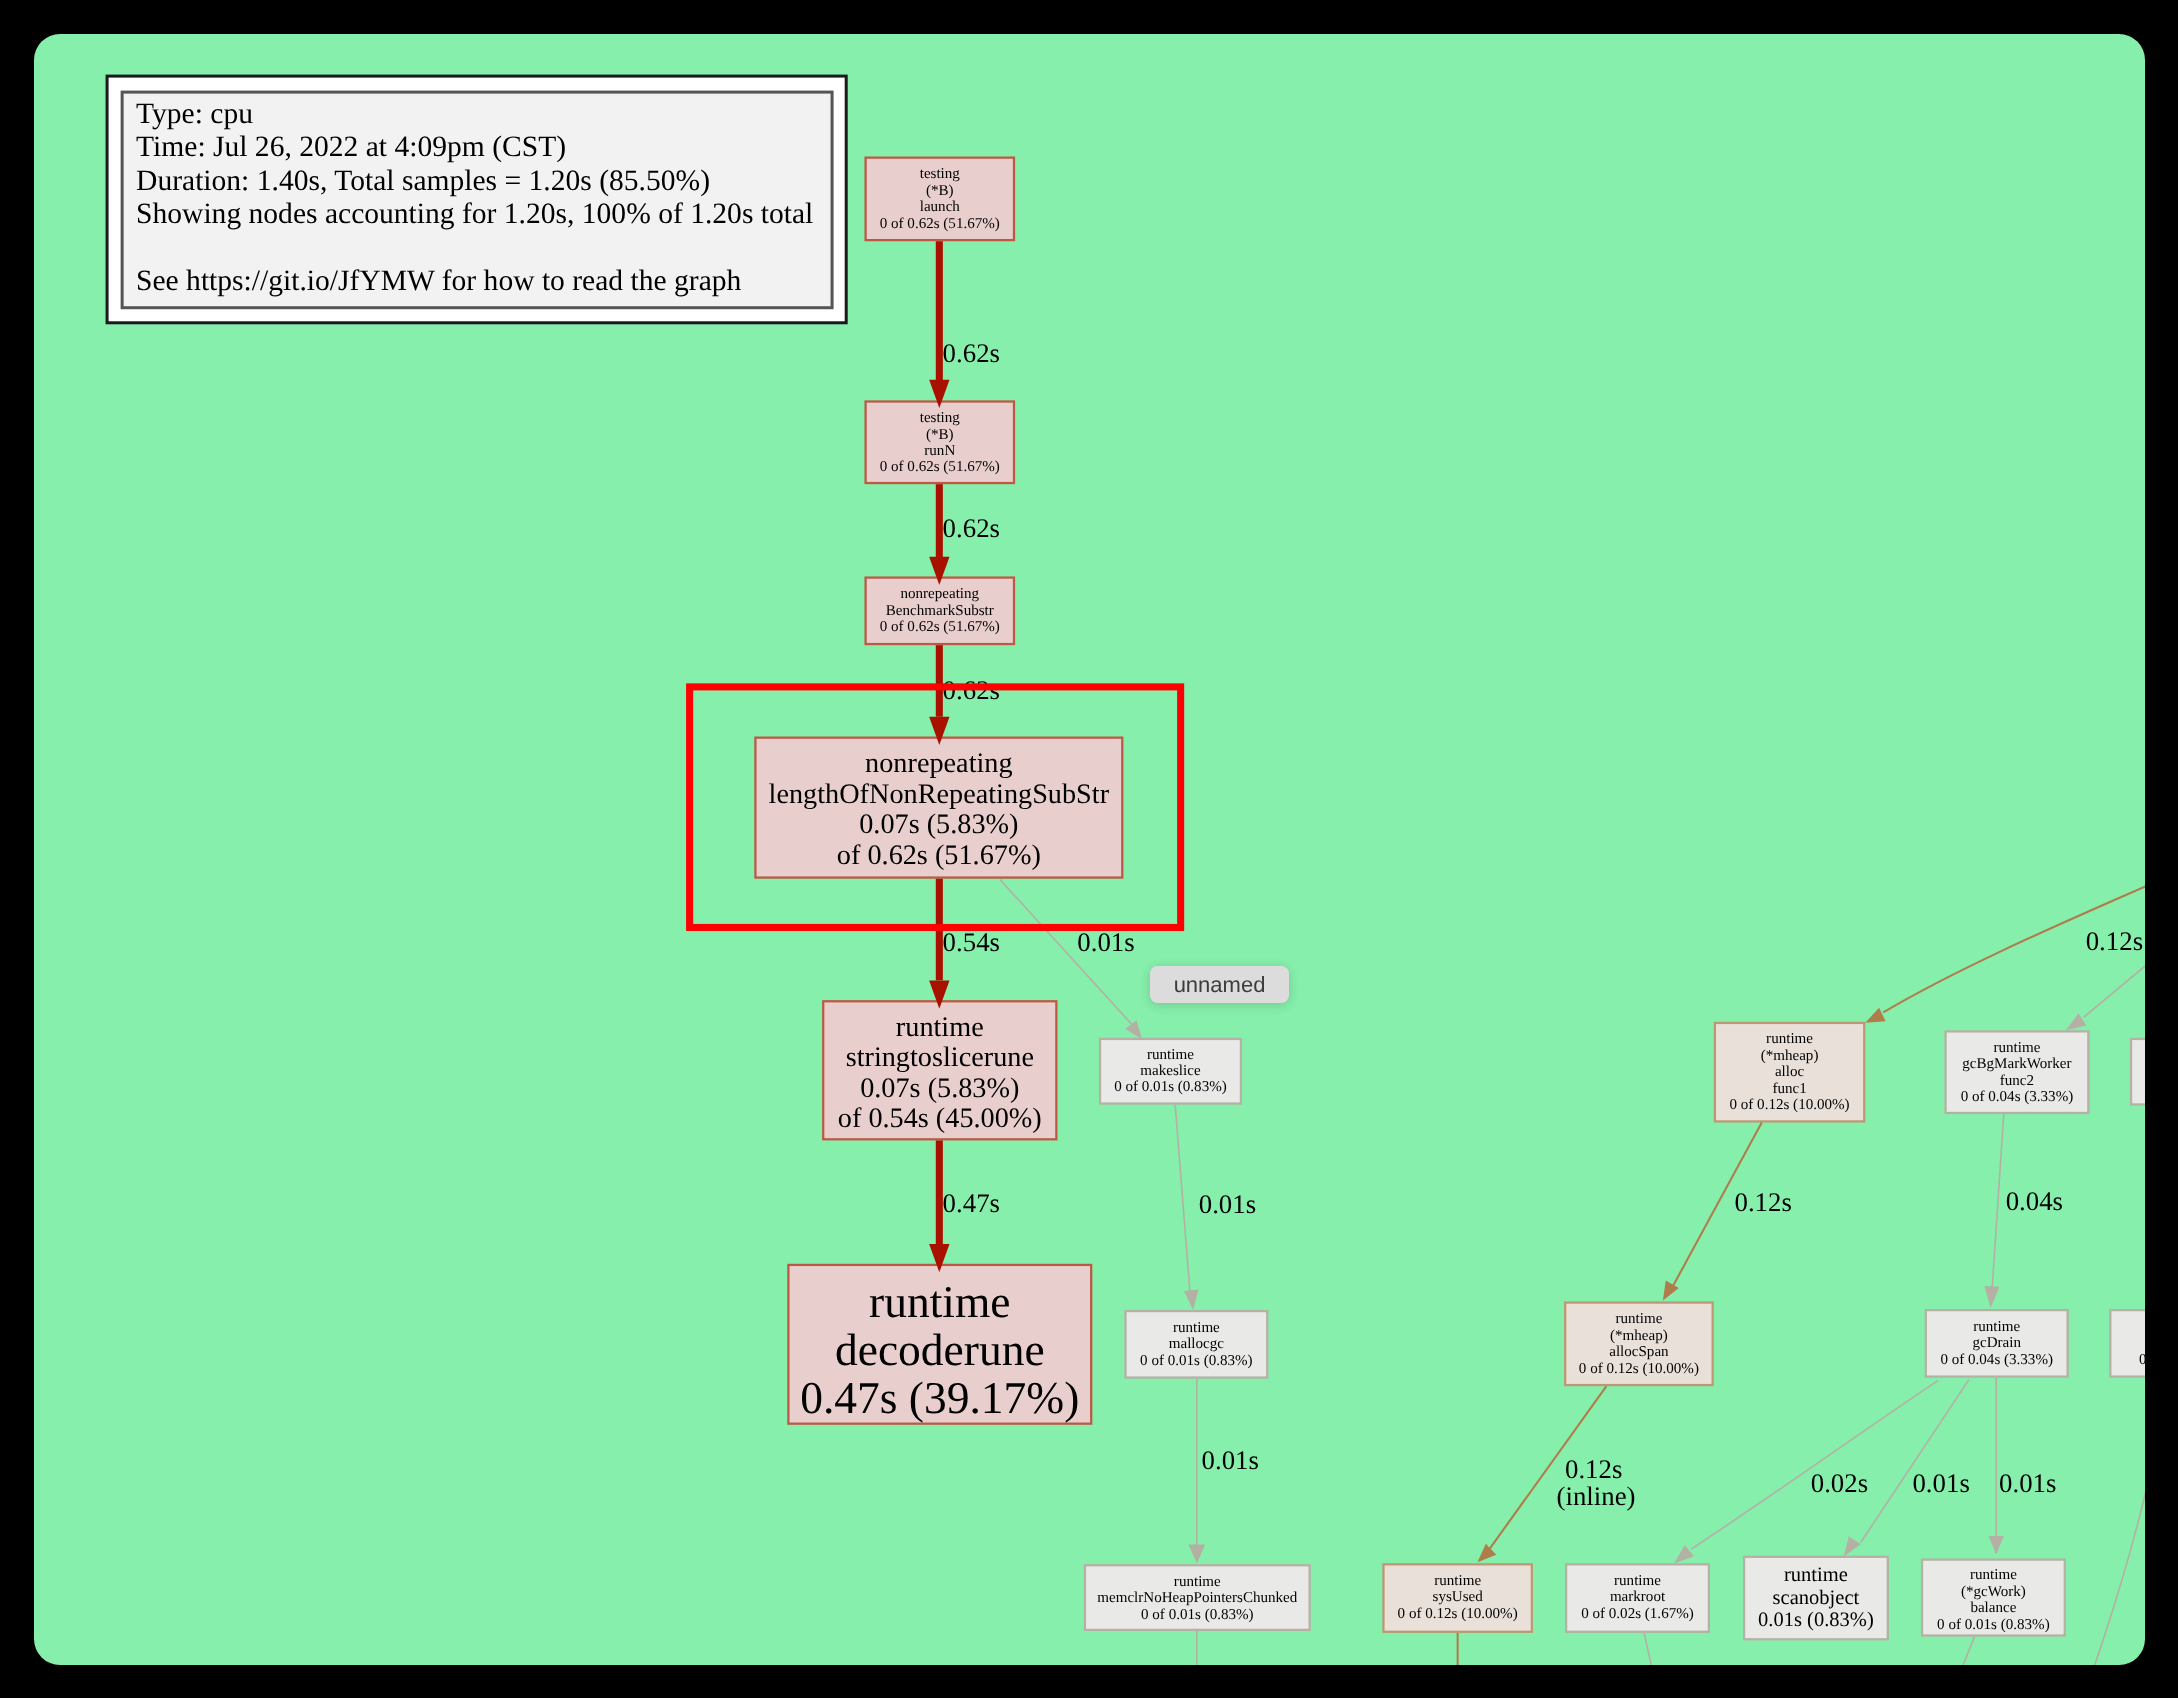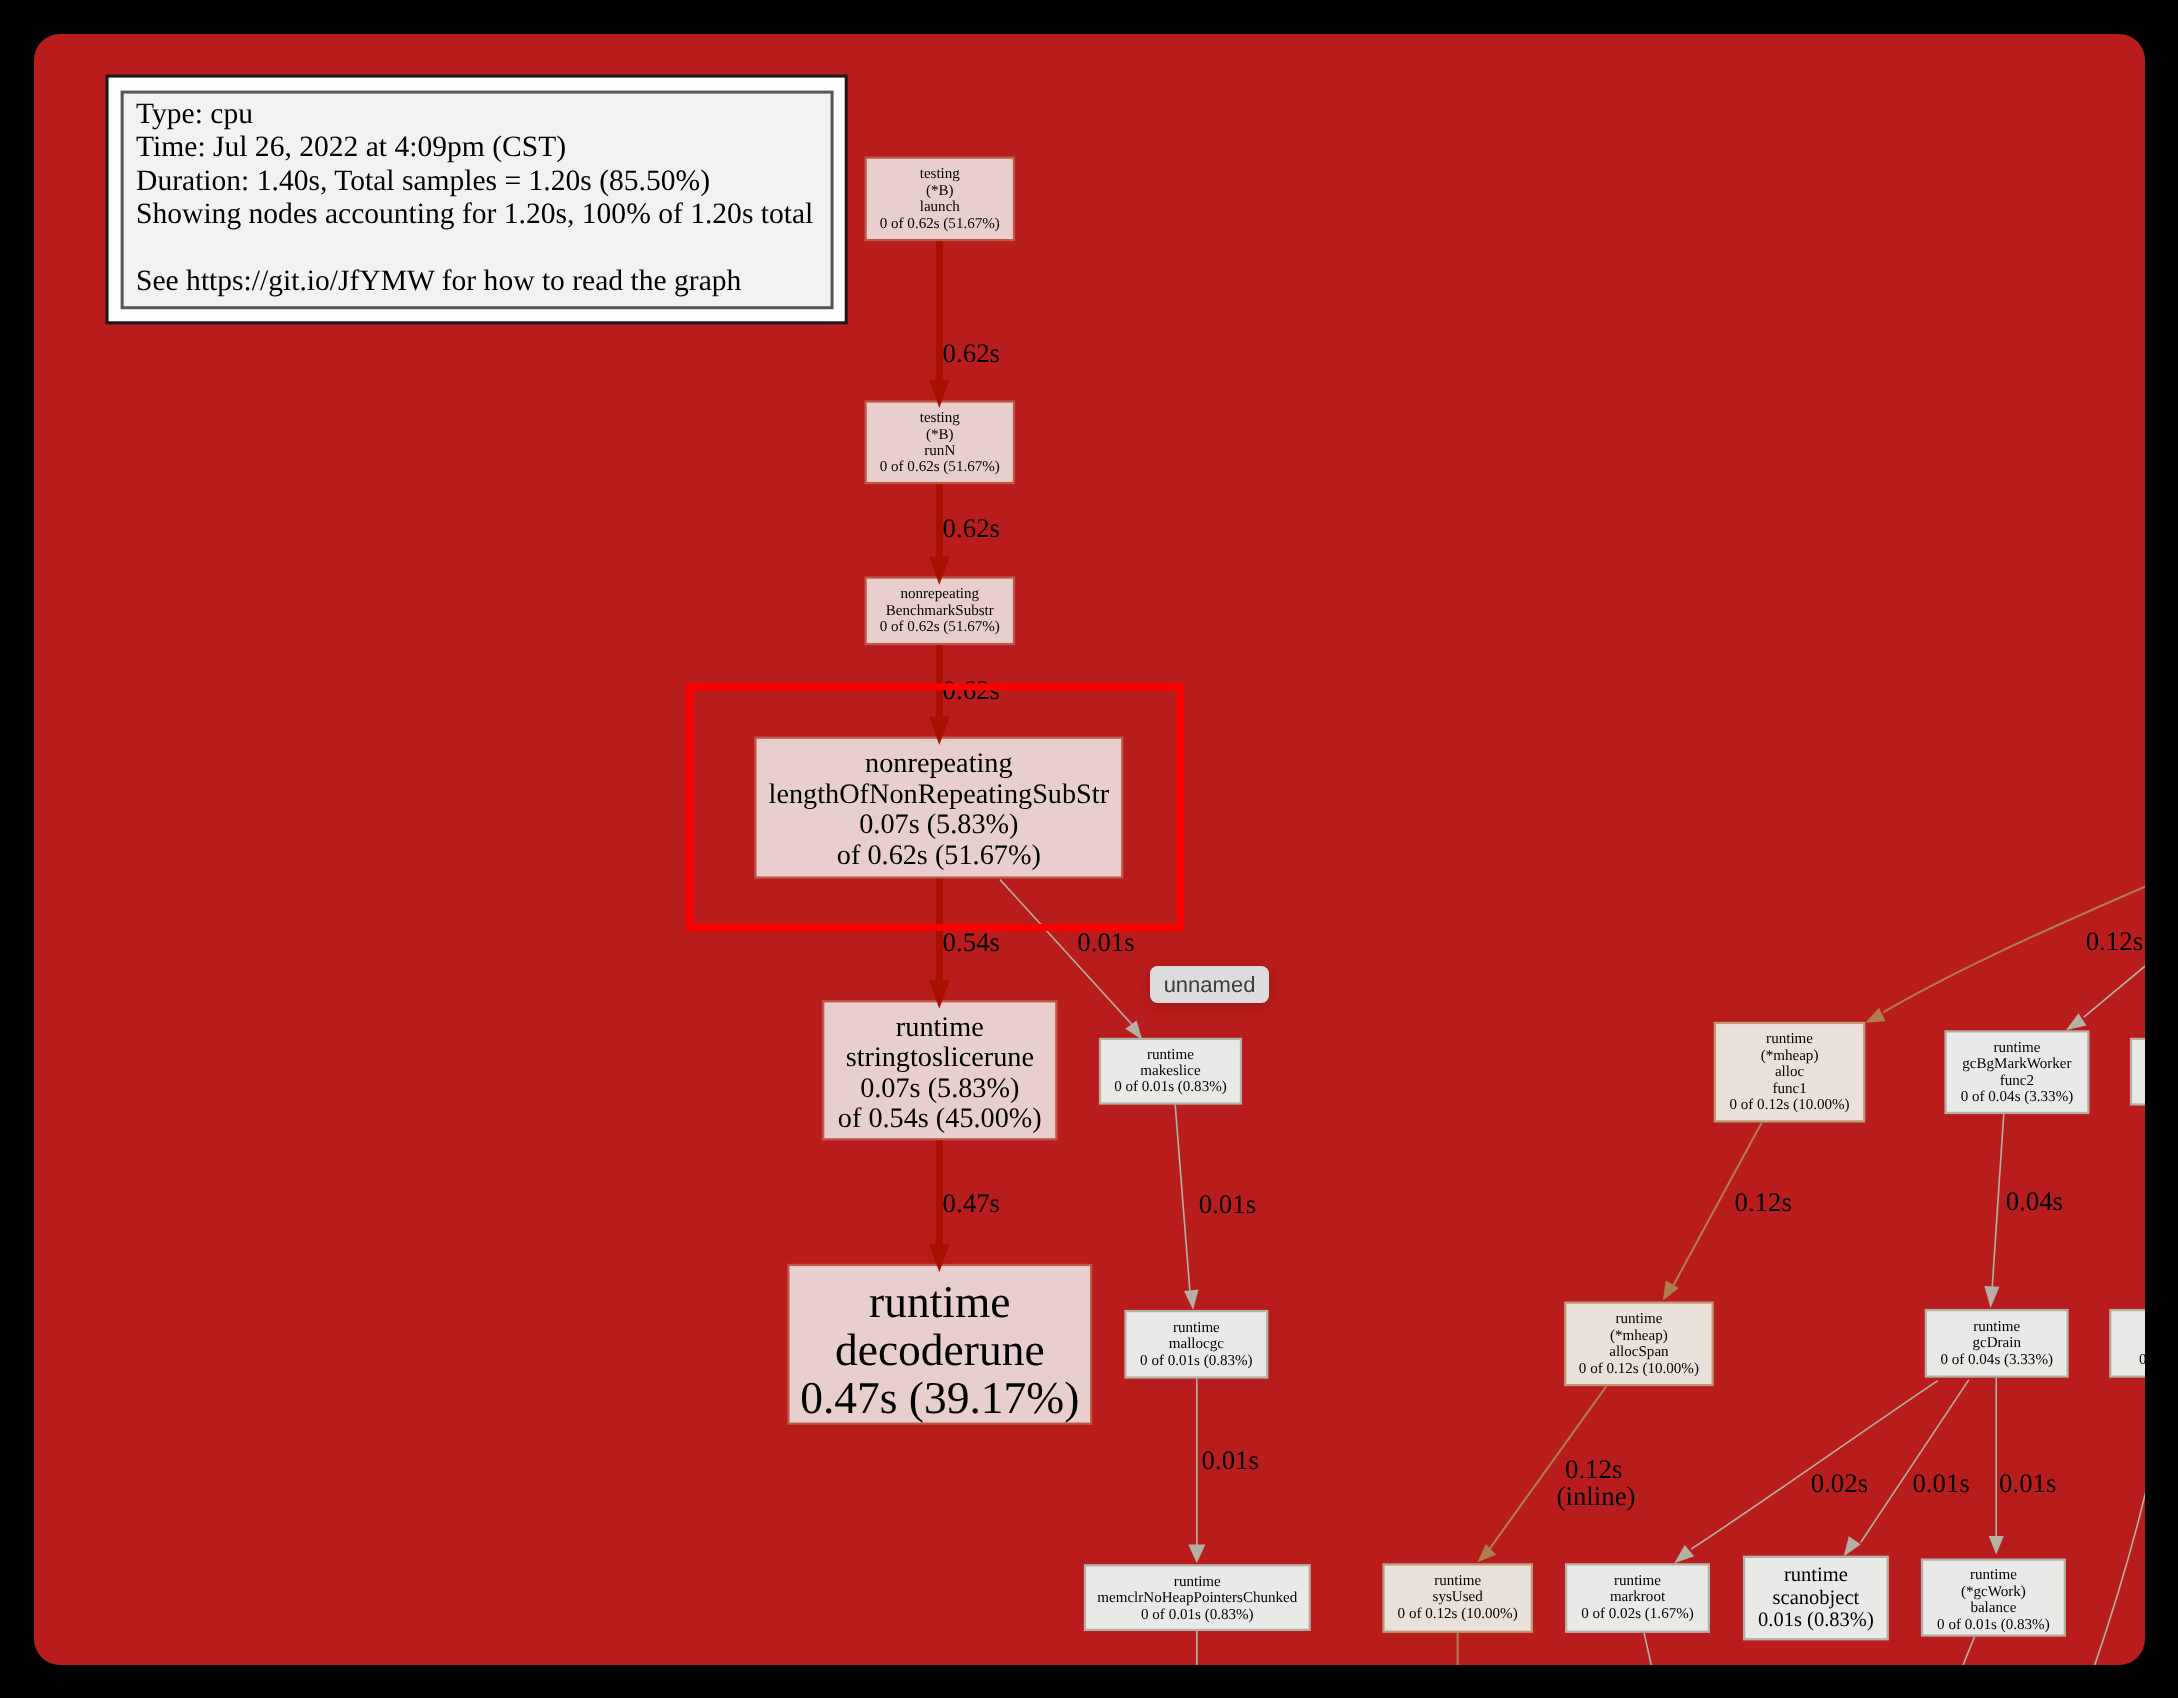--- a/index.html
+++ b/index.html
@@ -1,21 +1,21 @@
 <!DOCTYPE html>
 <html style="font-size:15px"><head>
 <meta charset="utf-8">
 <title>pprof call graph</title>
 <style>
   html,body{margin:0;padding:0;background:#000;}
   body{width:2179px;height:1699px;overflow:hidden;
        font-family:"Liberation Serif",serif;
        -webkit-font-smoothing:antialiased;text-rendering:geometricPrecision;}
   #card{position:absolute;left:34px;top:34px;width:2111px;height:1631px;
-        background:#b91c1c;border-radius:26px;overflow:hidden;}
+        background:#86efac;border-radius:26px;overflow:hidden;}
   #graph{position:absolute;left:0;top:0;}
   svg text{paint-order:stroke fill;}
   .nd text{font-family:"Liberation Serif",serif;fill:#000;text-anchor:middle;
            -webkit-font-smoothing:antialiased;}
   .elabel{font-family:"Liberation Serif",serif;fill:#000;text-anchor:start;
           -webkit-font-smoothing:antialiased;}
   .legend-text{font-family:"Liberation Serif",serif;fill:#000;text-anchor:start;
                font-size:31.4px;}
   #tooltip{position:absolute;background:#dcdcdc;color:#3c3c3c;
            border-radius:7.5px;font-family:"Liberation Sans",sans-serif;
@@ -252,17 +252,17 @@
         </g>
 <g class="ed">
           <path d="M2188.0,1734.0 C2212.0,1664.0 2232.0,1594.0 2245.0,1539.0" stroke="#b4b0a4" stroke-width="1.7" fill="none" stroke-linecap="butt"></path>
         </g>
 </g>
 
 <g id="highlight">
         <rect x="696.3" y="693.3" width="521.5" height="255.5" fill="none" stroke="#ff0000" stroke-width="7.5"></rect>
       </g>
 </svg>
-<div id="tooltip" style="left:1116px;top:932px;width:119px;height:37px;font-size:22px;">
+<div id="tooltip" style="left:1116px;top:932px;width:139px;height:37px;font-size:22px;">
   <span>unnamed</span>
 </div>
 </div>
 
 
 </body></html>

